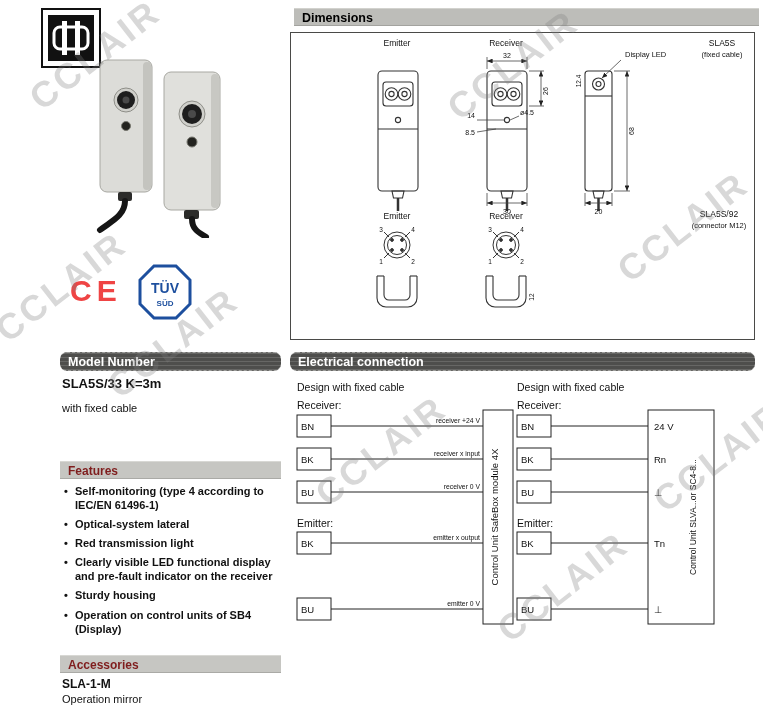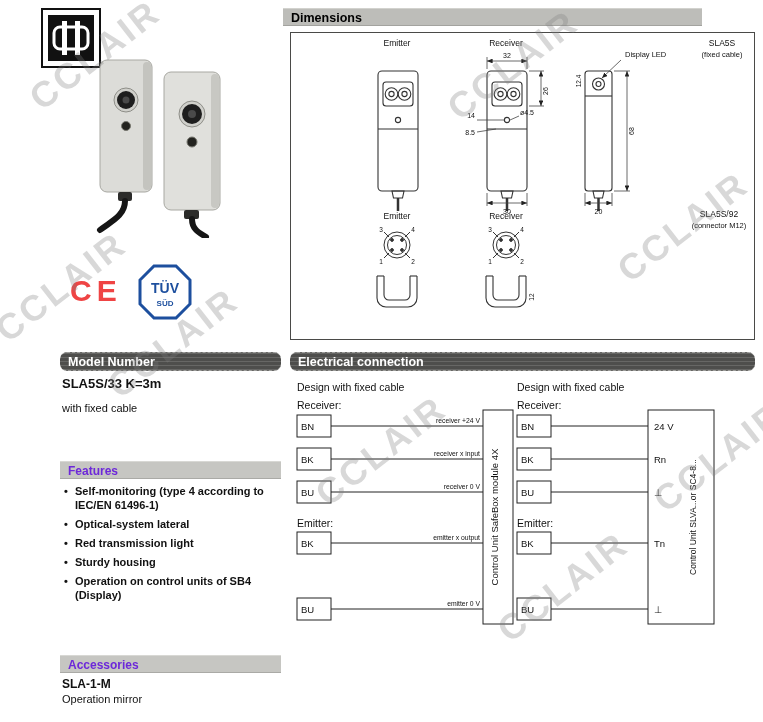--- a/index.html
+++ b/index.html
@@ -4,21 +4,21 @@
 <style>
   html,body{margin:0;padding:0;background:#f4f4f2;}
   .page{position:relative;width:763px;height:722px;background:#fff;overflow:hidden;
         font-family:"Liberation Sans",sans-serif;color:#111;}
   .abs{position:absolute;}
   .bar{height:19px;line-height:19px;font-size:12.5px;font-weight:bold;
        padding-left:8px;box-sizing:border-box;}
   .bar-dark{background:#4e4e4c;color:#fff;
        background-image:repeating-linear-gradient(0deg,rgba(255,255,255,.14) 0 1px,transparent 1px 4px);
        border-top:1px dashed #9c9c9a;border-bottom:1px dashed #9c9c9a;border-radius:7px;}
-  .bar-light{background:#c6c6c2;color:#6d28d9;border-top:1px solid #d8d8d4;border-bottom:1px solid #aaaaa6;}
+  .bar-light{background:#c6c6c2;color:#7f1d1d;border-top:1px solid #d8d8d4;border-bottom:1px solid #aaaaa6;}
   .bar-mid{background:#bdbdb9;color:#000;border-top:1px solid #d2d2ce;border-bottom:1px solid #a3a39f;}
   .dim-box{border:1px solid #4a4a48;background:#fff;}
   .feat{list-style:none;margin:0;padding:0;font-size:11px;line-height:1.28;}
   .feat li{position:relative;padding-left:13px;margin-bottom:5px;font-weight:bold;}
   .feat li::before{content:"\2022";position:absolute;left:2px;top:0;}
   .wm{position:absolute;z-index:9;pointer-events:none;font-size:36px;font-weight:bold;
       letter-spacing:3px;color:rgba(125,125,125,.30);transform:rotate(-38deg);white-space:nowrap;}
   svg text{font-family:"Liberation Sans",sans-serif;}
 </style>
 </head>
@@ -76,29 +76,30 @@
 
   <div class="bar bar-dark abs" style="left:60px;top:352px;width:221px">Model Number</div>
   <div class="abs" style="left:62px;top:376px;font-size:13px;font-weight:bold">SLA5S/33 K=3m</div>
   <div class="abs" style="left:62px;top:402px;font-size:11px">with fixed cable</div>
 
   <div class="bar bar-light abs" style="left:60px;top:461px;width:221px;height:18px;line-height:18px;font-size:12px">Features</div>
   <ul class="feat abs" style="left:62px;top:484px;width:218px">
     <li>Self-monitoring (type 4 according to IEC/EN 61496-1)</li>
     <li>Optical-system lateral</li>
     <li>Red transmission light</li>
+    <li>Clearly visible LED functional display and pre-fault indicator on the receiver</li>
     <li>Sturdy housing</li>
     <li>Operation on control units of SB4 (Display)</li>
   </ul>
 
   <div class="bar bar-light abs" style="left:60px;top:655px;width:221px;height:18px;line-height:18px;font-size:12px">Accessories</div>
   <div class="abs" style="left:62px;top:677px;font-size:12px;font-weight:bold">SLA-1-M</div>
   <div class="abs" style="left:62px;top:693px;font-size:11px">Operation mirror</div>
 
-  <div class="bar bar-mid abs" style="left:283px;top:8px;width:419px;height:18px;line-height:18px">Dimensions</div>
+  <div class="bar bar-mid abs" style="left:294px;top:8px;width:465px;height:18px;line-height:18px">Dimensions</div>
 
   <div class="abs dim-box" style="left:290px;top:32px;width:463px;height:306px">
     <svg width="463" height="306" viewBox="0 0 463 306">
       <defs>
         <marker id="ar" markerWidth="8" markerHeight="6" refX="7" refY="3" orient="auto-start-reverse">
           <path d="M0,0L7,3L0,6Z" fill="#222"></path>
         </marker>
       </defs>
 
       <text x="106" y="13" font-size="8.5" text-anchor="middle" fill="#111">Emitter</text>

